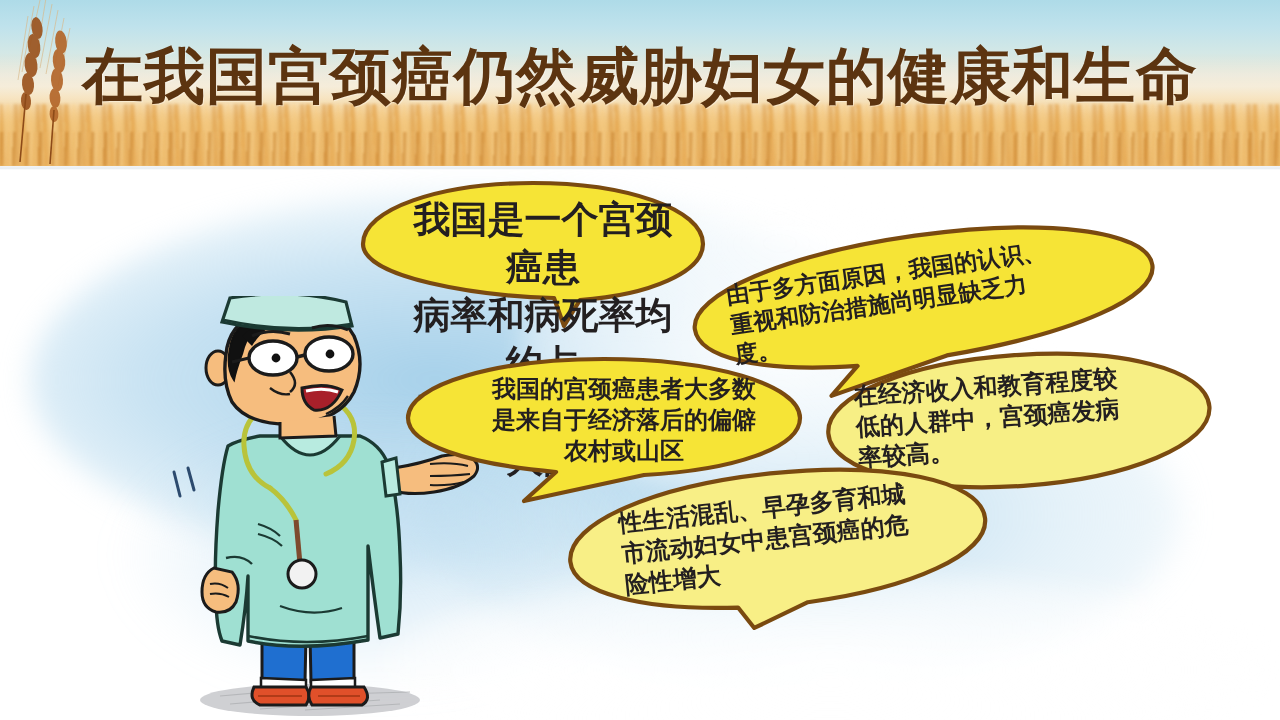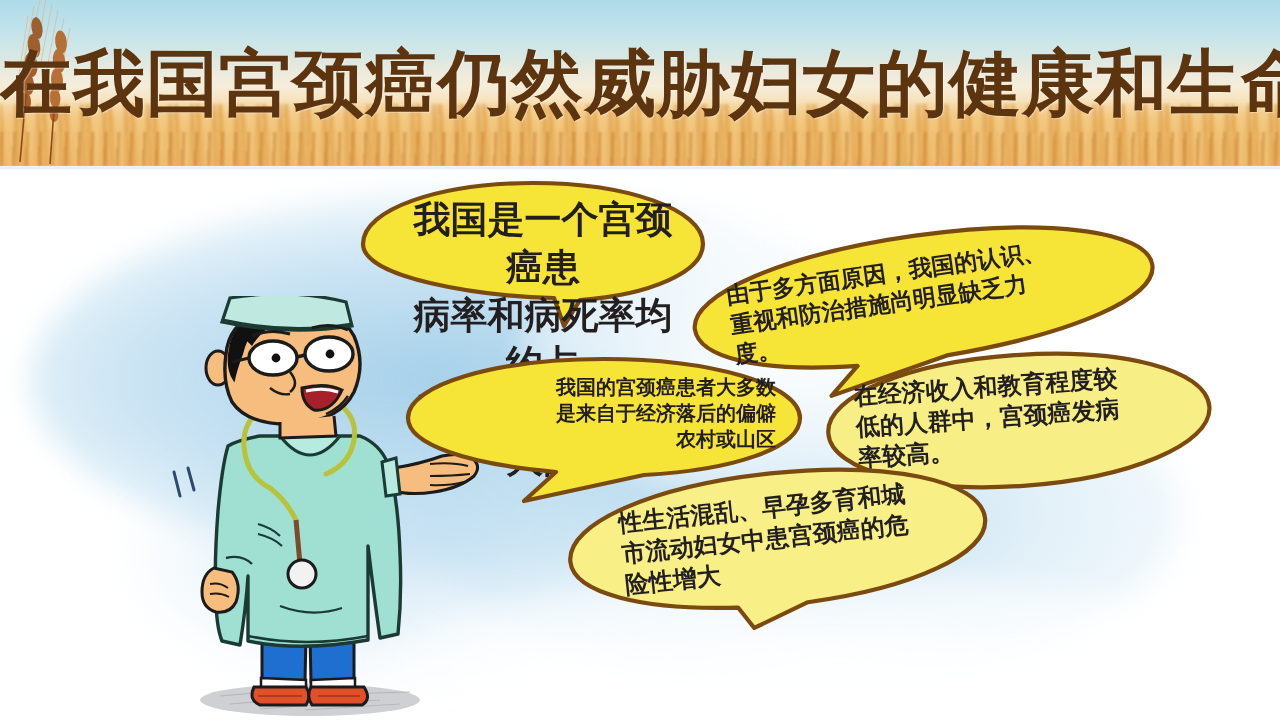--- a/index.html
+++ b/index.html
@@ -91,21 +91,21 @@
     pointer-events: none;
   }
 
   .slide-title {
     position: absolute;
     left: 0; top: 36px;
     width: 1280px;
     text-align: center;
     font-family: "Liberation Sans", "DejaVu Sans", sans-serif;
     font-weight: bold;
-    font-size: 72px;
+    font-size: 61px;
     letter-spacing: 1px;
     color: #5c3410;
     text-shadow: 1px 1px 0 rgba(255,255,255,.35);
     white-space: nowrap;
   }
 
   
   .body-area {
     position: absolute;
     left: 0; top: 170px;
@@ -378,21 +378,21 @@
 
   <div class="bubble" style="left:404px; top:356px; width:400px; height:145px;">
     <svg width="400" height="145" viewBox="0 0 400 145">
       <path d="M200 3
                C306 3 396 28 396 62
                C396 92 330 114 240 119
                L120 145 L152 116
                C62 108 4 88 4 62
                C4 28 94 3 200 3 Z" fill="#f6e436" stroke="#7a4a10" stroke-width="4.2" stroke-linejoin="round"></path>
     </svg>
-    <div class="bubble-text" style="left:52px; top:18px; width:320px; font-size:20px; text-align:right;">我国的宫颈癌患者大多数
+    <div class="bubble-text" style="left:60px; top:18px; width:320px; font-size:24px; text-align:center;">我国的宫颈癌患者大多数
 是来自于经济落后的偏僻
 农村或山区</div>
   </div>
 
   <div class="bubble" style="left:824px; top:352px; width:390px; height:140px; transform:rotate(-4deg); transform-origin:center;">
     <svg width="390" height="140" viewBox="0 0 390 140">
       <path d="M195 3
                C300 3 386 30 386 68
                C386 106 300 134 195 134
                C90 134 4 106 4 68

